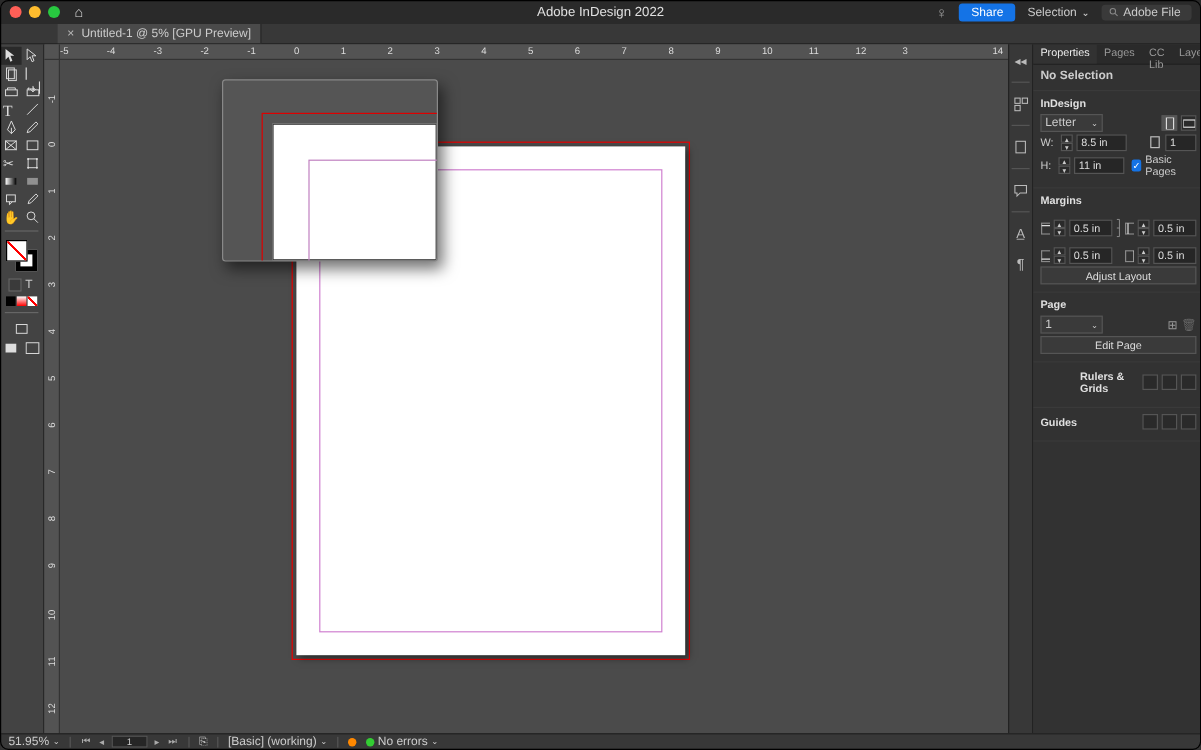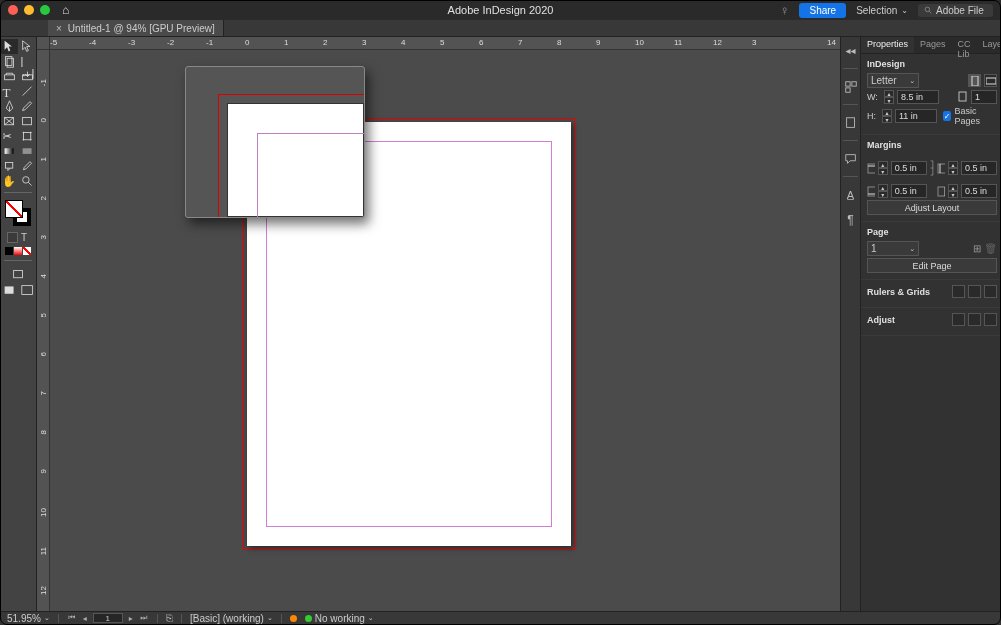--- a/index.html
+++ b/index.html
@@ -108,21 +108,21 @@
 </head>
 <body>
 
 <div class="titlebar">
   <div class="traffic">
     <div class="dot red"></div>
     <div class="dot yellow"></div>
     <div class="dot green"></div>
   </div>
   <span class="home-icon">⌂</span>
-  <div class="app-title">Adobe InDesign 2020</div>
+  <div class="app-title">Adobe InDesign 2022</div>
   <div class="titlebar-right">
     <span class="lightbulb">♀</span>
     <div class="share-btn">Share</div>
     <div class="workspace">
       <span>Selection</span>
       <span style="font-size:8px;">⌄</span>
     </div>
     <div class="search-stock">
       <svg viewBox="0 0 16 16">
           <circle cx="6" cy="6" r="4" stroke="#888" fill="none" stroke-width="1.5"></circle>
@@ -130,21 +130,21 @@
         </svg>
       <span>Adobe File</span>
     </div>
   </div>
 </div>
 
 <div class="doctabs">
   <div style="width:48px;"></div>
   <div class="doctab">
     <span class="x">×</span>
-    <span>Untitled-1 @ 94% [GPU Preview]</span>
+    <span>Untitled-1 @ 5% [GPU Preview]</span>
   </div>
 </div>
 
 <div class="main">
 
   <div class="toolbox">
     <div class="tool-row">
         <div class="tool selected">
           <svg viewBox="0 0 16 16">
             <path d="M2 1 L2 12 L5 9 L7 14 L9 13 L7 8 L11 8 Z" fill="#ddd"></path>
@@ -388,20 +388,23 @@
     <div class="dock-ic" style="font-size:12px;">¶</div>
   </div>
 
   <div class="panel">
     <div class="panel-tabs">
       <div class="ptab active">Properties</div>
       <div class="ptab">Pages</div>
       <div class="ptab">CC Lib</div>
       <div class="ptab">Layers</div>
     </div>
+    <div class="psection" style="padding-top:4px;">
+      <div style="font-weight:600;">No Selection</div>
+    </div>
     <div class="psection">
       <div class="psection-title" style="padding-left:0;">InDesign</div>
       <div class="field-row">
         <div class="select">
             <span>Letter</span>
             <span style="font-size:7px;">⌄</span>
           </div>
         <div style="flex:1"></div>
         <div class="orient-btn active">
             <svg width="8" height="10">
@@ -497,29 +500,29 @@
             <span style="font-size:7px;">⌄</span>
           </div>
         <div style="flex:1"></div>
         <span style="color:#999;">⊞</span>
         <span style="color:#666;">🗑</span>
       </div>
       <div class="panel-btn">Edit Page</div>
     </div>
     <div class="psection">
       <div class="field-row">
-        <div class="psection-title" style="padding-left:0; flex:1;">Rulers &amp; Grids</div>
+        <div class="psection-title" style="padding-left:0; flex:1;margin-left:33px;">Rulers &amp; Grids</div>
         <div class="rg-btn"></div>
         <div class="rg-btn"></div>
         <div class="rg-btn"></div>
       </div>
     </div>
     <div class="psection">
       <div class="field-row">
-        <div class="psection-title" style="padding-left:0; flex:1;">Adjust</div>
+        <div class="psection-title" style="padding-left:0; flex:1;">Guides</div>
         <div class="rg-btn"></div>
         <div class="rg-btn"></div>
         <div class="rg-btn"></div>
       </div>
     </div>
   </div>
 </div>
 
 <div class="statusbar">
   <div class="status-item">
@@ -540,18 +543,18 @@
   <div class="status-item">
     <span>[Basic] (working)</span>
     <span style="font-size:7px;">⌄</span>
   </div>
   <div class="status-sep"></div>
   <div class="status-item">
       <div class="sv-dot"></div>
     </div>
   <div class="status-item">
     <div class="err-dot"></div>
-    <span>No working</span>
+    <span>No errors</span>
     <span style="font-size:7px;">⌄</span>
   </div>
 </div>
 
 <div class="window-border"></div>
 
 </body></html>

